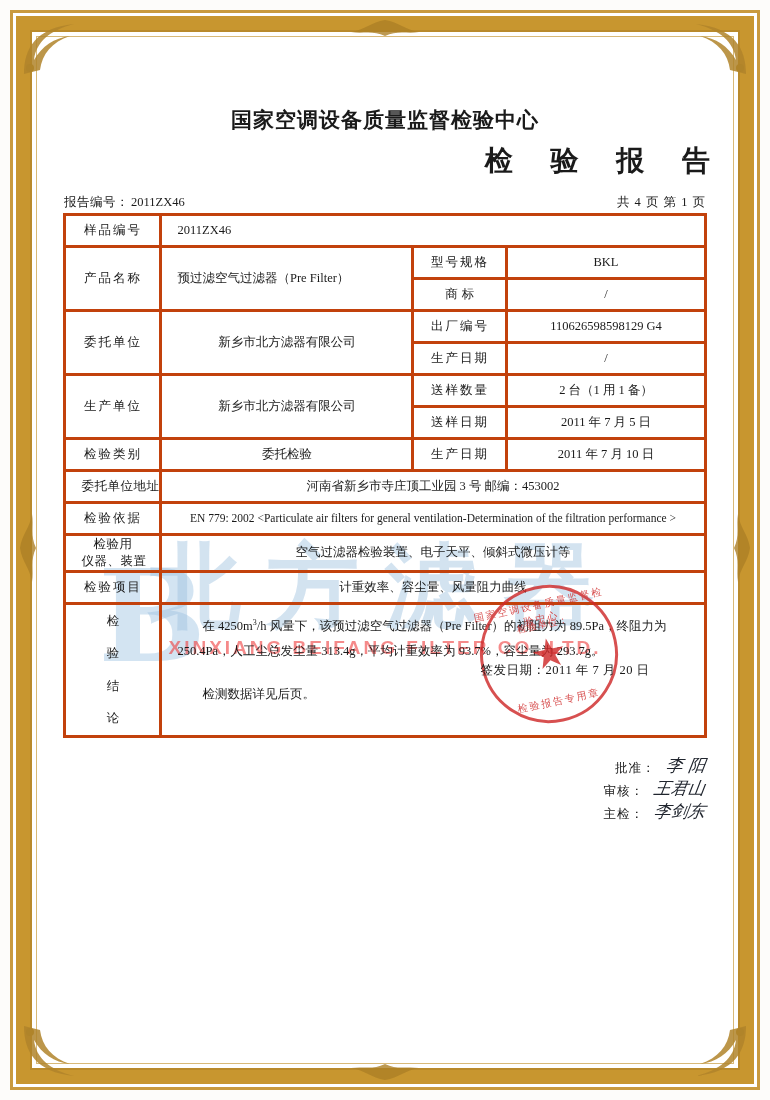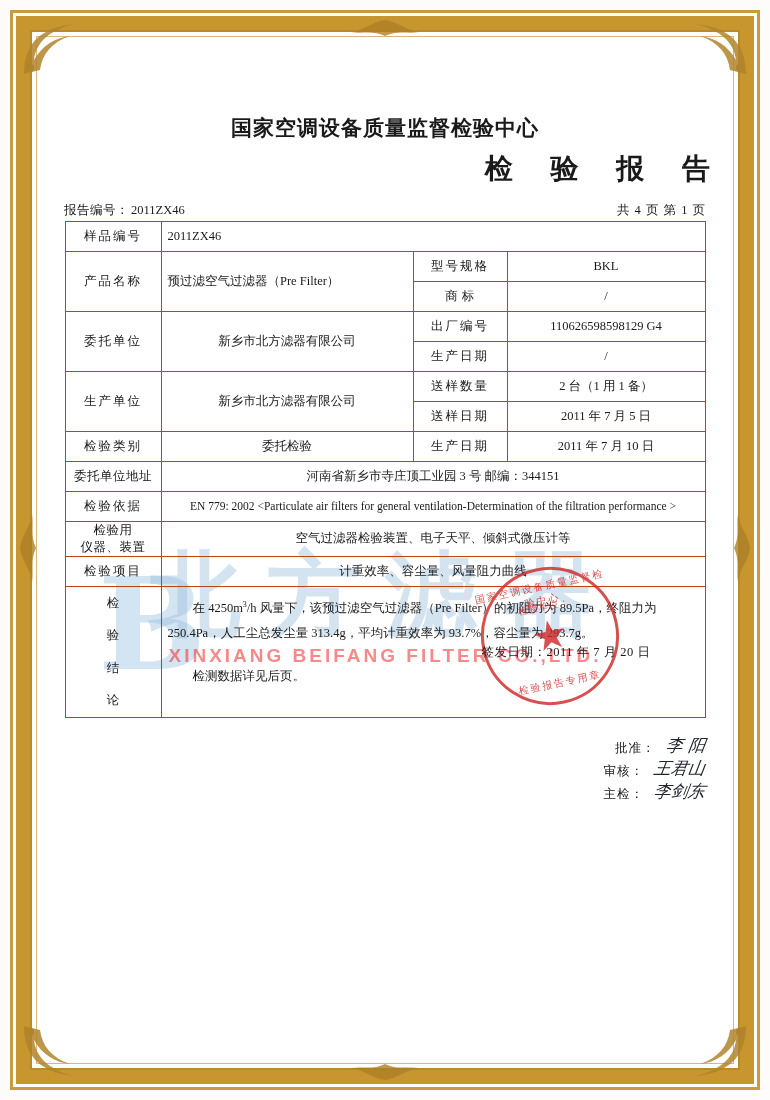--- a/index.html
+++ b/index.html
@@ -72,21 +72,21 @@
   }
   .edge-orn.top    { left: 50%; top: 18px;    transform: translateX(-50%); }
   .edge-orn.bottom { left: 50%; bottom: 18px; transform: translateX(-50%) scaleY(-1); }
   .edge-orn.left   { top: 50%;  left: 18px;   transform: translateY(-50%); }
   .edge-orn.right  { top: 50%;  right: 18px;  transform: translateY(-50%) scaleX(-1); }
 
   
   .content {
     position: absolute;
     left: 46px;
-    top: 76px;
+    top: 68px;
     width: 678px;
     bottom: 46px;
   }
 
   .org-title {
     text-align: center;
     font-size: 21px;
     font-weight: bold;
     letter-spacing: 1px;
     margin-top: 38px;
@@ -119,22 +119,22 @@
   table.main {
     width: 640px;
     margin: 0 auto;
     border-collapse: collapse;
     table-layout: fixed;
     font-size: 12.5px;
     position: relative;
     z-index: 3;
   }
   table.main td {
-    border: 1px solid #c2410c;
-    padding: 0 6px;
+    border: 3px solid #c2410c;
+    padding: 0 15px;
     height: 29px;
     vertical-align: middle;
   }
   .lbl {
     text-align: center;
     letter-spacing: 2px;
     white-space: nowrap;
   }
   .lbl-nospace {
     text-align: center;
@@ -416,21 +416,21 @@
           <td class="val-c">2011 年 7 月 5 日</td>
         </tr>
         <tr>
           <td class="lbl">检验类别</td>
           <td class="val-c">委托检验</td>
           <td class="lbl">生产日期</td>
           <td class="val-c">2011 年 7 月 10 日</td>
         </tr>
         <tr>
           <td class="lbl-nospace">委托单位地址</td>
-          <td class="val-c" colspan="3">河南省新乡市寺庄顶工业园 3 号  邮编：344151</td>
+          <td class="val-c" colspan="3">河南省新乡市寺庄顶工业园 3 号  邮编：453002</td>
         </tr>
         <tr>
           <td class="lbl tall-basis">检验依据</td>
           <td class="basis-text tall-basis" colspan="3">EN 779: 2002 &lt;Particulate air filters for general ventilation-Determination of the filtration performance &gt;</td>
         </tr>
         <tr>
           <td class="lbl-nospace tall-basis">
             <div class="two-line">
               <div>检验用</div>
               <div>仪器、装置</div>

